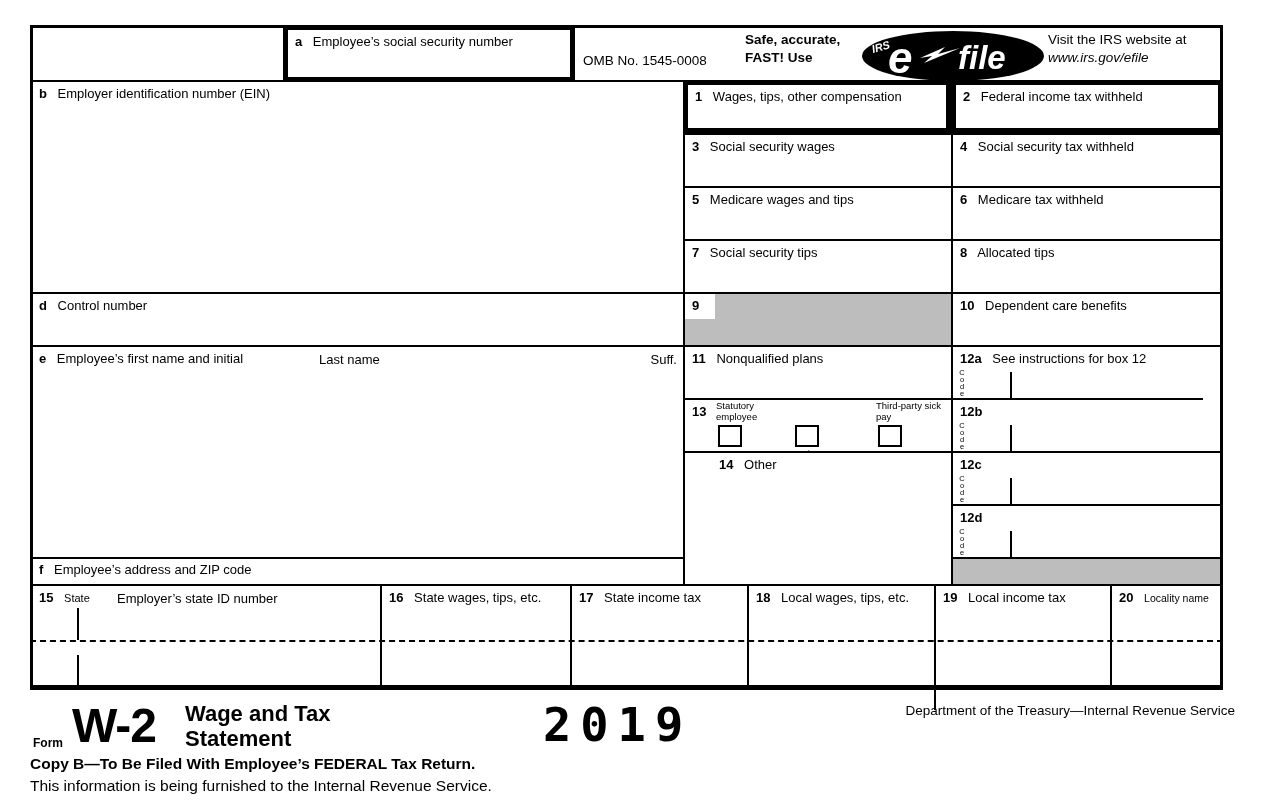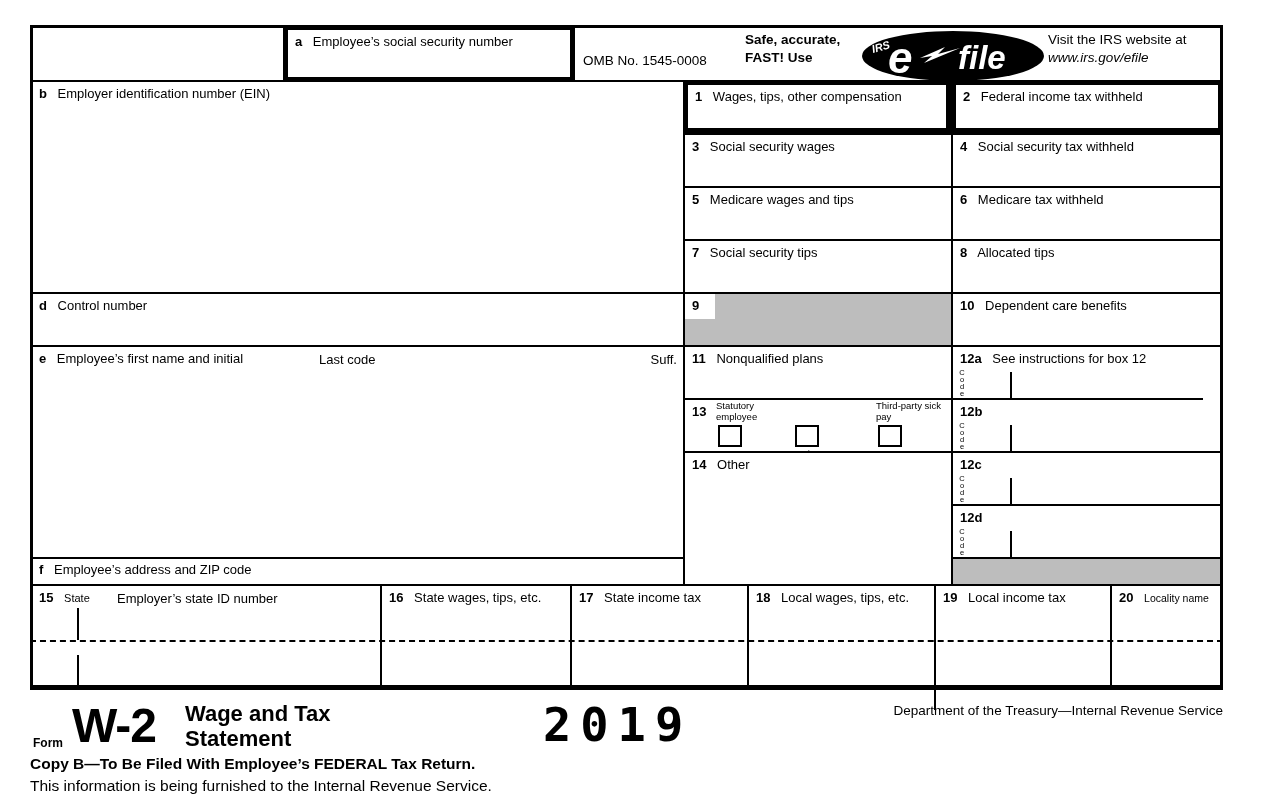--- a/index.html
+++ b/index.html
@@ -136,21 +136,21 @@
         <span class="num">10</span>
         <span>Dependent care benefits</span>
       </div>
     </div>
 
     <div class="cell" style="left:0;top:320px;width:653px;height:212px;">
       <div class="hd">
         <span class="num">e</span>
         <span>Employee’s first name and initial</span>
       </div>
-      <span class="abslbl" style="left:287px;top:5px;">Last code</span>
+      <span class="abslbl" style="left:287px;top:5px;">Last name</span>
       <span class="abslbl" style="right:6px;top:5px;">Suff.</span>
     </div>
     <div class="cell" style="left:653px;top:320px;width:268px;height:53px;">
       <div class="hd">
         <span class="num">11</span>
         <span>Nonqualified plans</span>
       </div>
     </div>
     <div class="cell" style="left:921px;top:320px;width:272px;height:53px;">
       <div class="hd">
@@ -172,21 +172,21 @@
     <div class="chk" style="left:765px;top:400px;"></div>
     <div class="chk" style="left:848px;top:400px;"></div>
 
     <div class="cell" style="left:921px;top:373px;width:252px;height:53px;">
       <div class="hd">
         <span class="num">12b</span>
       </div>
       <div class="code">Code</div>
     </div>
 
-    <div class="cell" style="left:653px;top:426px;width:268px;height:133px;">
+    <div class="cell" style="left:653px;top:426px;width:268px;height:133px;padding-left:27px;">
       <div class="hd">
         <span class="num">14</span>
         <span>Other</span>
       </div>
     </div>
     <div class="cell" style="left:921px;top:426px;width:272px;height:53px;">
       <div class="hd">
         <span class="num">12c</span>
       </div>
       <div class="code">Code</div>
@@ -255,16 +255,16 @@
     <div class="outer"></div>
   </div>
 
   <div class="formword" style="left:33px;top:736px;">Form</div>
   <div class="w2" style="left:72px;top:702px;">W-2</div>
   <div class="ftitle" style="left:185px;top:701px;">
     <span>Wage and Tax</span><br>
     <span>Statement</span>
   </div>
   <div class="year" style="left:543px;top:701px;">2019</div>
-  <div class="agency" style="right:42px;top:703px;">Department of the Treasury—Internal Revenue Service</div>
+  <div class="agency" style="right:30px;top:703px;">Department of the Treasury—Internal Revenue Service</div>
   <div class="copy" style="left:30px;top:755px;">Copy B—To Be Filed With Employee’s FEDERAL Tax Return.</div>
   <div class="note" style="left:30px;top:777px;">This information is being furnished to the Internal Revenue Service.</div>
 </div>
 
 </body></html>

